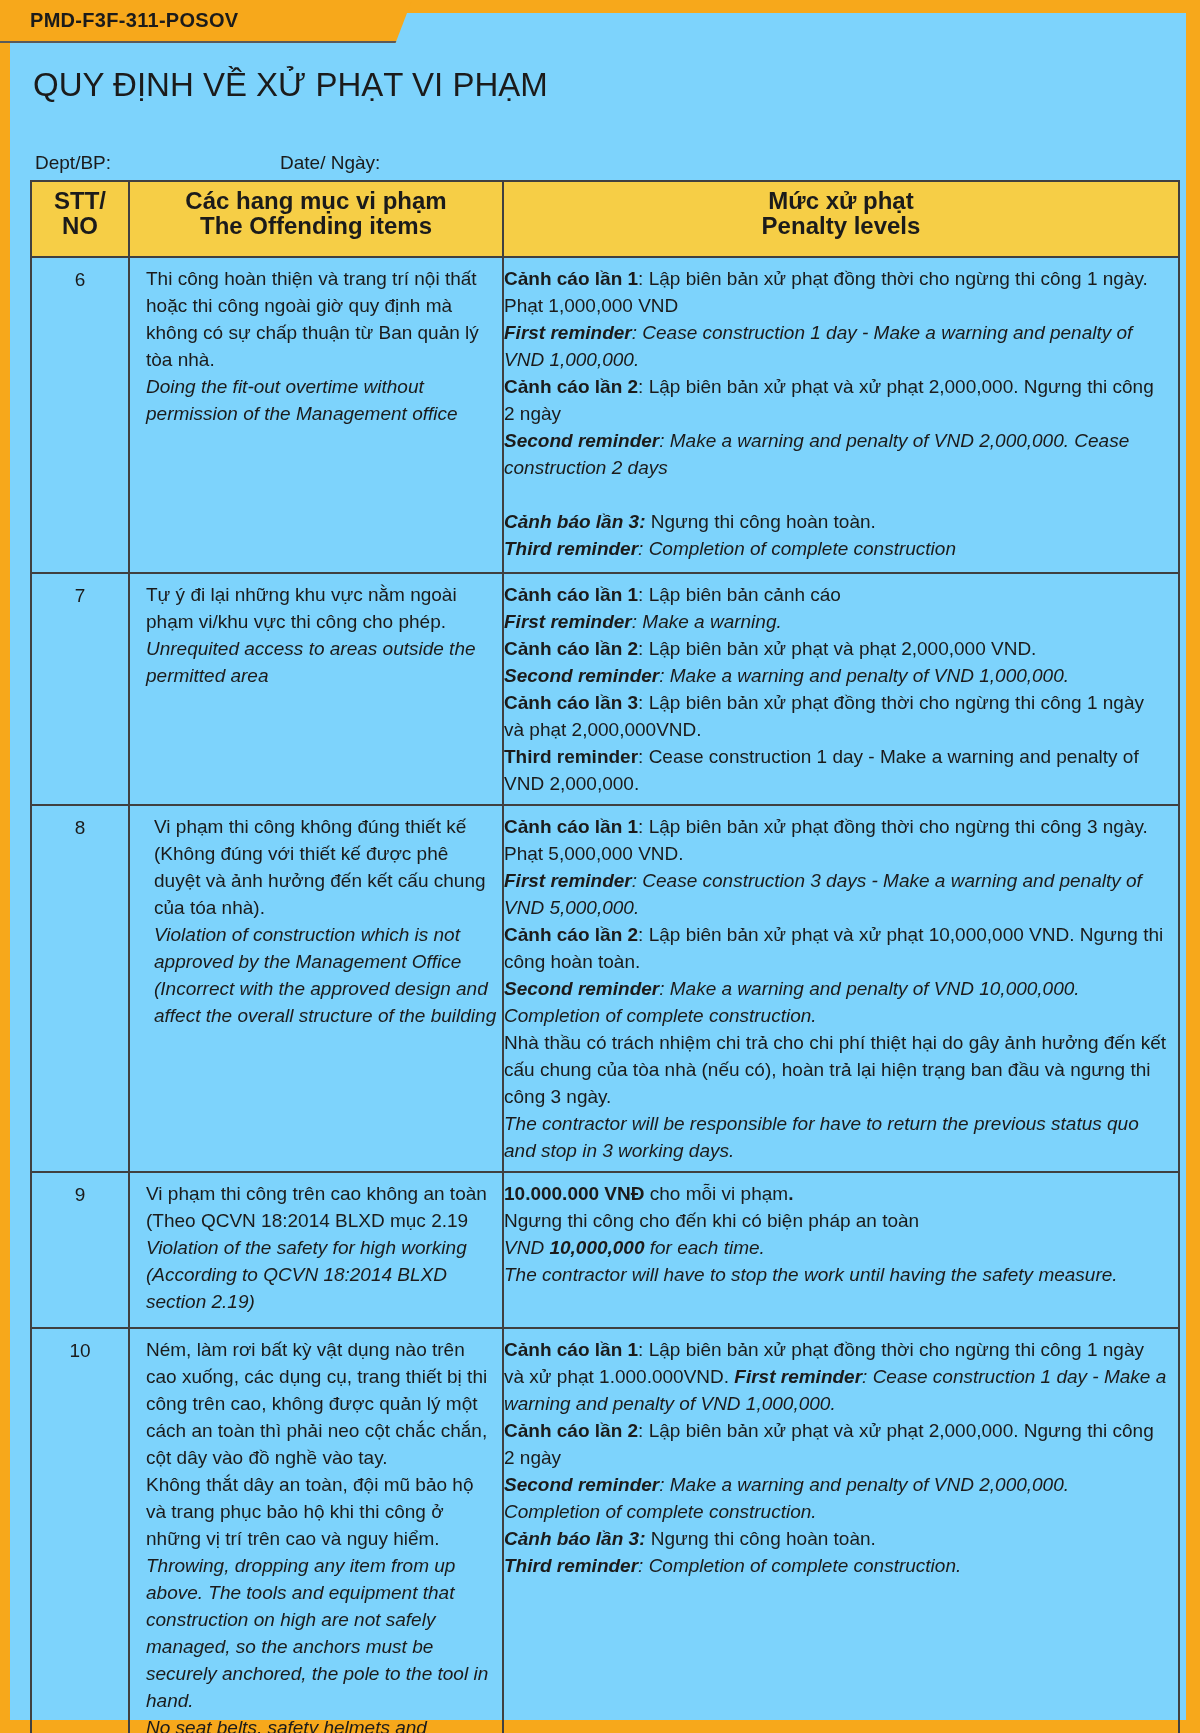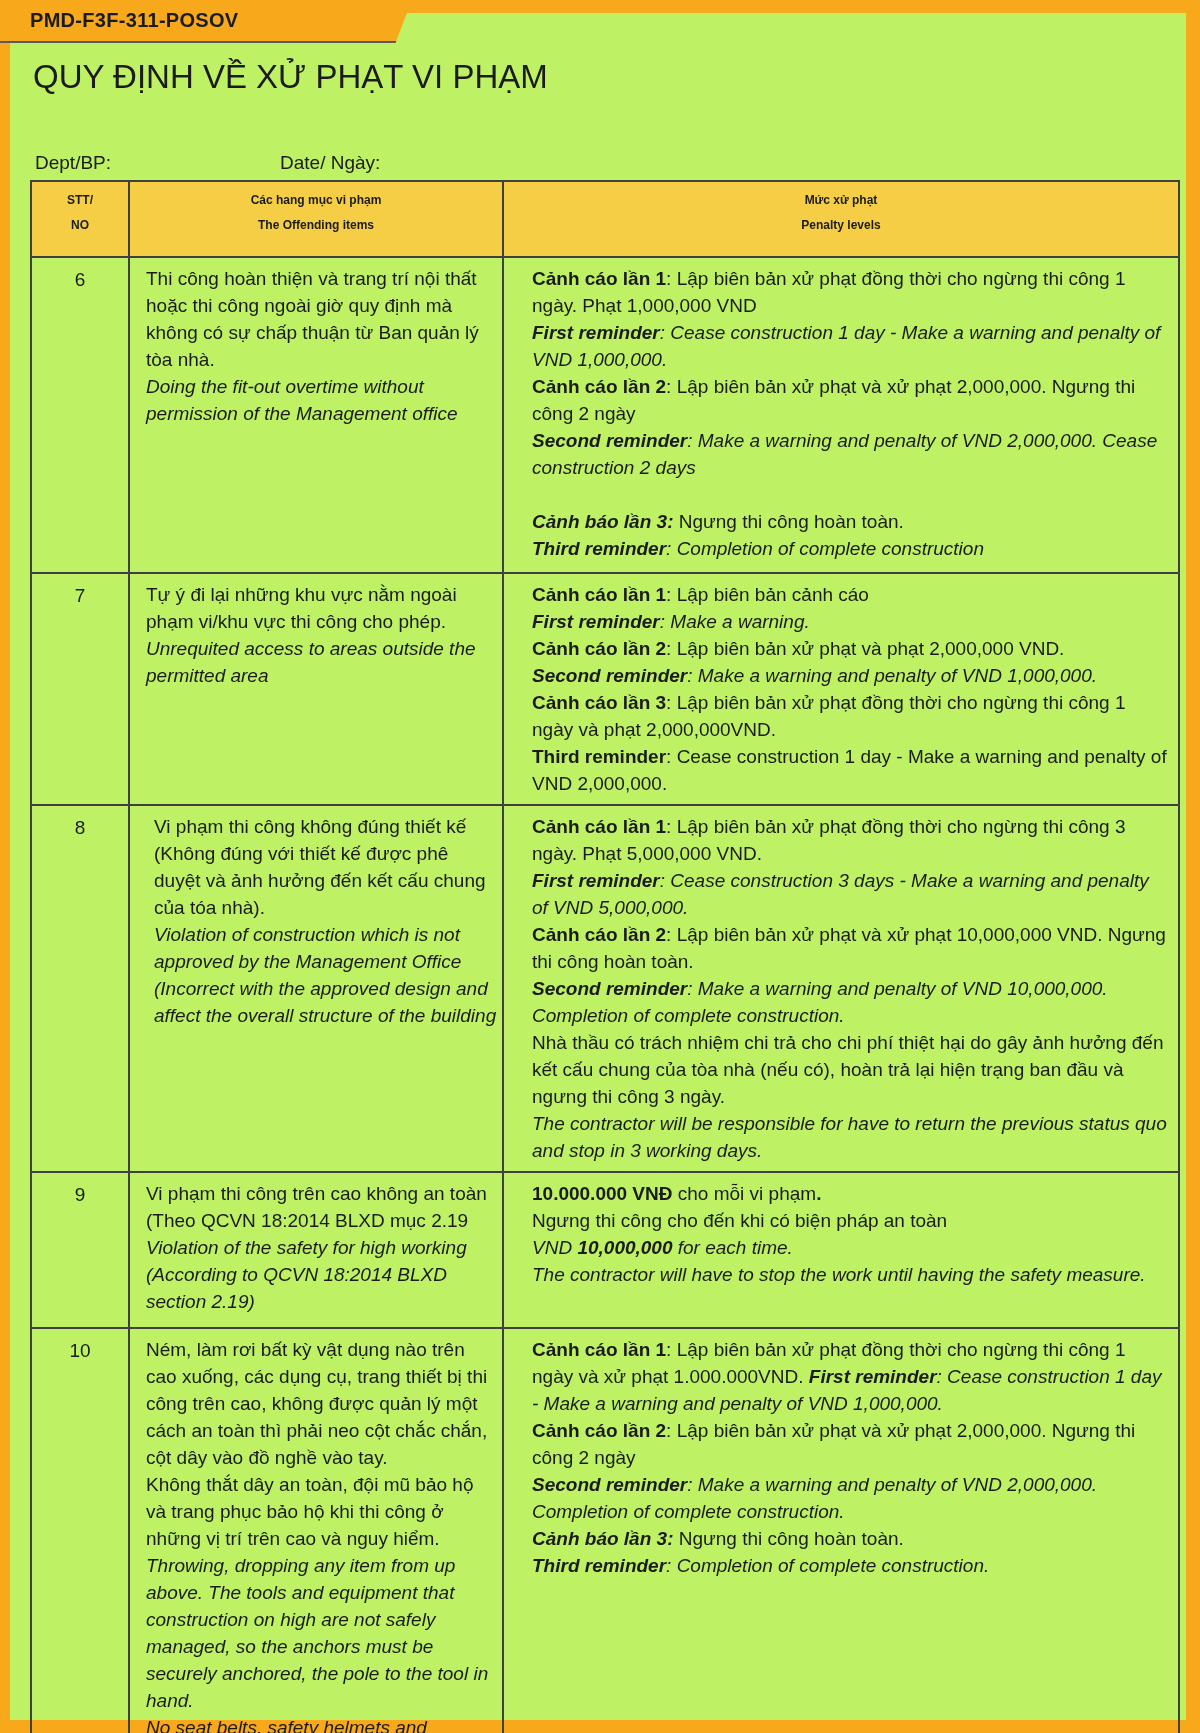--- a/index.html
+++ b/index.html
@@ -1,20 +1,20 @@
 <!DOCTYPE html>
 <html lang="vi"><head>
 <meta charset="utf-8">
 <style>
   html,body{margin:0;padding:0;background:#e8e8e8;}
   .page{
     position:relative;
     width:1200px;height:1733px;
     margin:0 auto;
-    background:#bef264;
+    background:#7dd3fc;
     overflow:hidden;
     font-family:"Liberation Sans","DejaVu Sans",sans-serif;
     color:#1b1b1b;
   }
   
   .band-top{position:absolute;top:0;left:0;width:100%;height:13px;background:var(--gold);}
   .stripe-left{position:absolute;top:0;left:0;width:10px;height:100%;background:var(--gold);}
   .stripe-right{position:absolute;top:0;right:0;width:14px;height:100%;background:var(--gold);}
   .band-bottom{position:absolute;bottom:0;left:0;width:100%;height:13px;background:var(--gold);}
   .doc-tab{
@@ -23,21 +23,21 @@
     clip-path:polygon(0 0,100% 0,96% 100%,0 100%);
     border-bottom:2px solid #5a5a5a;
   }
   .doc-tab span{
     display:block;padding:9px 0 0 30px;
     font-size:20px;font-weight:bold;color:#1b1b1b;letter-spacing:.3px;
   }
   
   .titles{position:absolute;left:33px;top:48px;width:1000px;}
   .title-en{font-size:34px;font-weight:bold;line-height:1.25;letter-spacing:.2px;}
-  .title-vi{font-size:33px;font-weight:400;line-height:1.25;margin-top:8px;}
+  .title-vi{font-size:33px;font-weight:400;line-height:1.25;margin-top:16px;}
   .meta{position:absolute;left:35px;top:152px;font-size:19px;}
   .meta .dept{display:inline-block;width:245px;}
   .logo{
     position:absolute;right:30px;top:47px;
     width:118px;height:120px;background:var(--logoYellow);
     display:flex;align-items:flex-end;justify-content:center;
   }
   .logo span{
     font-size:41px;color:var(--logoRed);line-height:1;
     letter-spacing:-1px;padding-bottom:6px;
@@ -52,26 +52,26 @@
   .vtable col.c3{width:676px;}
   .vtable th,.vtable td{
     border:2px solid #404040;
     vertical-align:top;
     font-size:19px;line-height:27px;
   }
   .vtable thead th{
     background:var(--headerYellow);
     font-weight:bold;text-align:center;
     height:62px;padding:6px 4px;
-    font-size:12px;line-height:25px;
+    font-size:24px;line-height:25px;
   }
   .vtable td{padding:7px 6px;}
   td.cell-no{text-align:center;padding-top:8px;}
   td.cell-offense{padding-left:16px;padding-right:4px;}
-  td.cell-penalty{padding-left:28px;padding-right:10px;}
+  td.cell-penalty{padding-left:0;padding-right:10px;}
   .para{margin:0;}
   .seg-b{font-weight:bold;}
   .seg-i{font-style:italic;}
   .seg-bi{font-weight:bold;font-style:italic;}
 </style>
 </head>
 <body>
 
 <div class="page" style="--gold: #F7A81B; --headerYellow: #F6CE46; --logoYellow: #F8D348; --logoRed: #D8232A;">
 

